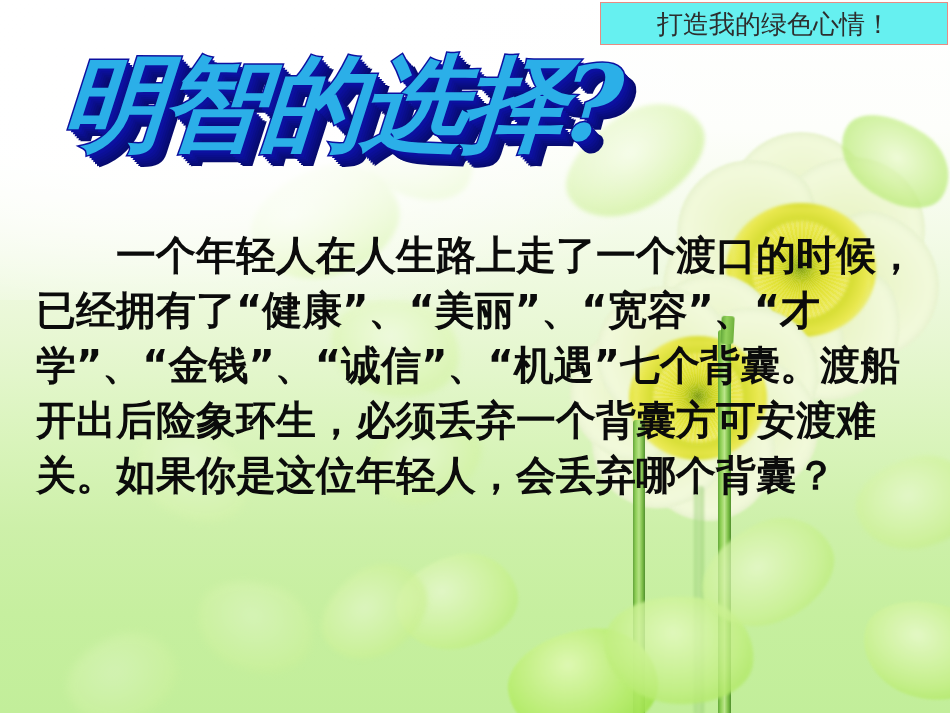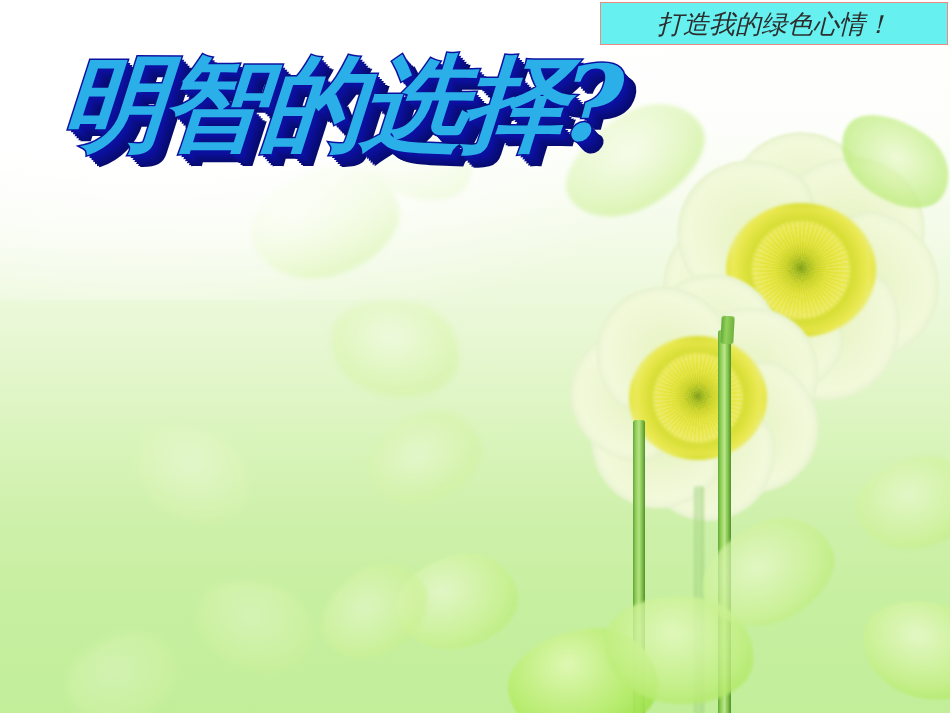--- a/index.html
+++ b/index.html
@@ -185,21 +185,20 @@
     border:1px solid #e88b82;
     box-sizing:border-box;
     display:flex; align-items:center; justify-content:center;
   }
   #banner .btxt {
     font-family:"DejaVu Serif","Liberation Serif",serif;
     font-size:26px; line-height:1;
     color:#2d2d2d;
     letter-spacing:0px;
     white-space:nowrap;
-    font-style:italic;
   }
 
   
   #title-wrap {
     position:absolute; left:62px; top:52px; width:620px; height:140px;
   }
   #title {
     font-family:"DejaVu Serif","Liberation Serif",serif;
     font-size:104px;
     line-height:1;
@@ -297,14 +296,15 @@
   </div>
 
   <div id="banner">
     <span class="btxt">打造我的绿色心情！</span>
   </div>
 
   <div id="title-wrap">
     <div id="title">明智的选择?</div>
   </div>
 
+  <div id="body-text">　　一个年轻人在人生路上走了一个渡口的时候，已经拥有了“健康”、“美丽”、“宽容”、“才学”、“金钱”、“诚信”、“机遇”七个背囊。渡船开出后险象环生，必须丢弃一个背囊方可安渡难关。如果你是这位年轻人，会丢弃哪个背囊？</div>
 
 </div>
 
 </body></html>

